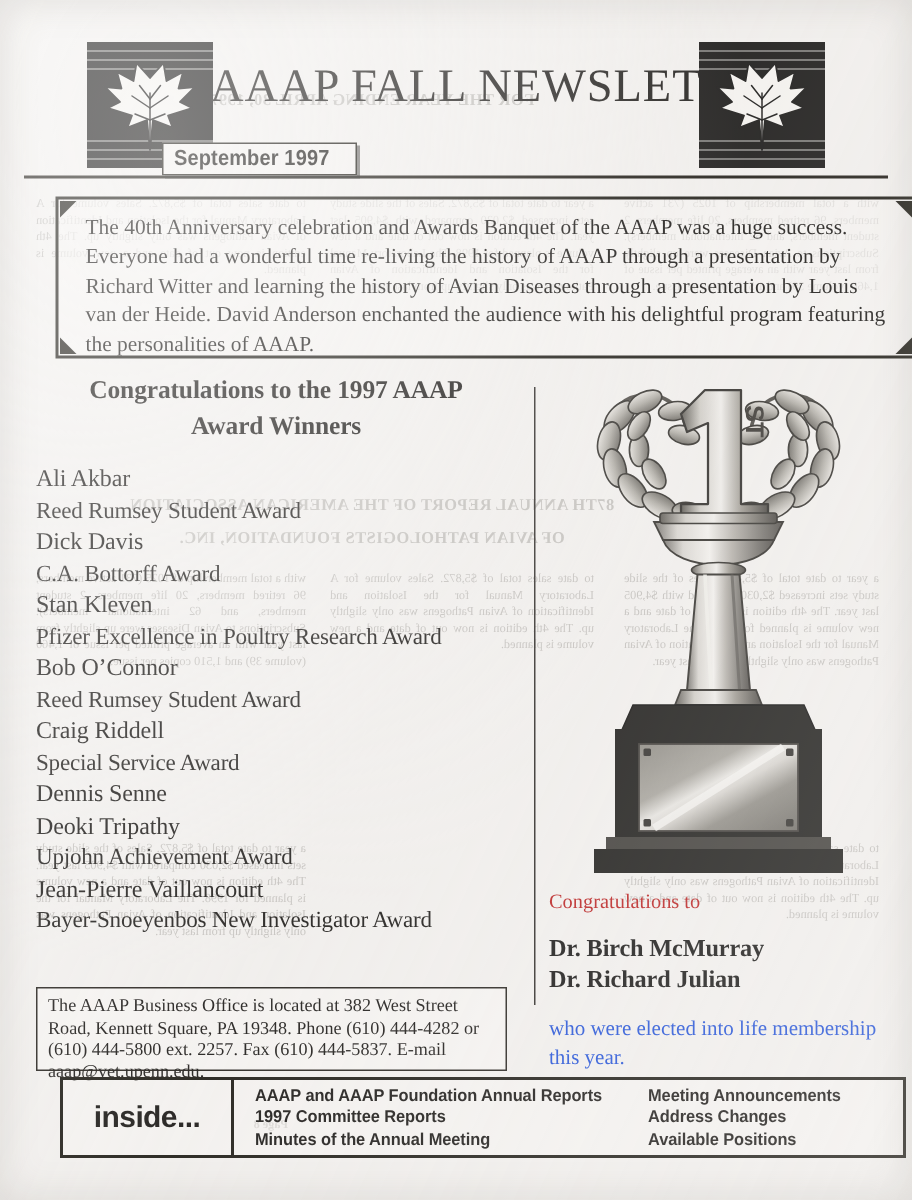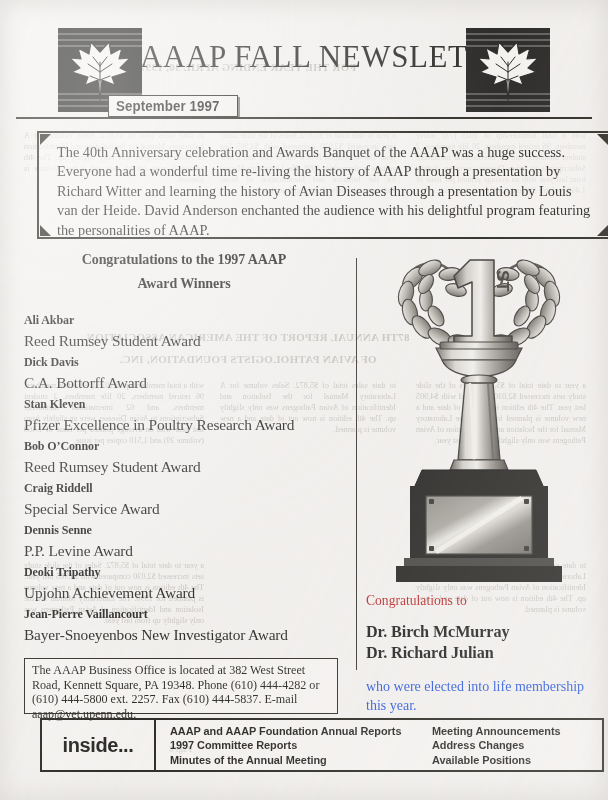--- a/index.html
+++ b/index.html
@@ -155,32 +155,32 @@
   
   .col-left {
     position: absolute;
     left: 24px; top: 248px;
     width: 320px;
     z-index: 10;
   }
   .awards-heading {
     text-align: center;
     font-weight: bold;
-    font-size: 14px;
+    font-size: 17px;
     line-height: 24px;
     letter-spacing: -.1px;
     color: #141210;
     margin-bottom: 14px;
   }
   .winner {
     margin-bottom: 1px;
   }
   .winner .wname {
-    font-weight: bold;
-    font-size: 12px;
+    font-weight: normal;
+    font-size: 16px;
     line-height: 20.5px;
     letter-spacing: -.1px;
     color: #141210;
   }
   .winner .waward {
     font-size: 15.4px;
     line-height: 20.5px;
     letter-spacing: -.15px;
     color: #181614;
   }
@@ -401,21 +401,20 @@
     <div class="winner">
       <div class="wname">Bob O’Connor</div>
       <div class="waward">Reed Rumsey Student Award</div>
     </div>
     <div class="winner">
       <div class="wname">Craig Riddell</div>
       <div class="waward">Special Service Award</div>
     </div>
     <div class="winner">
       <div class="wname">Dennis Senne</div>
-      <div class="waward">P.P. Levine Award</div>
     </div>
     <div class="winner">
       <div class="wname">Deoki Tripathy</div>
       <div class="waward">Upjohn Achievement Award</div>
     </div>
     <div class="winner">
       <div class="wname">Jean-Pierre Vaillancourt</div>
       <div class="waward">Bayer-Snoeyenbos New Investigator Award</div>
     </div>
   </div>

